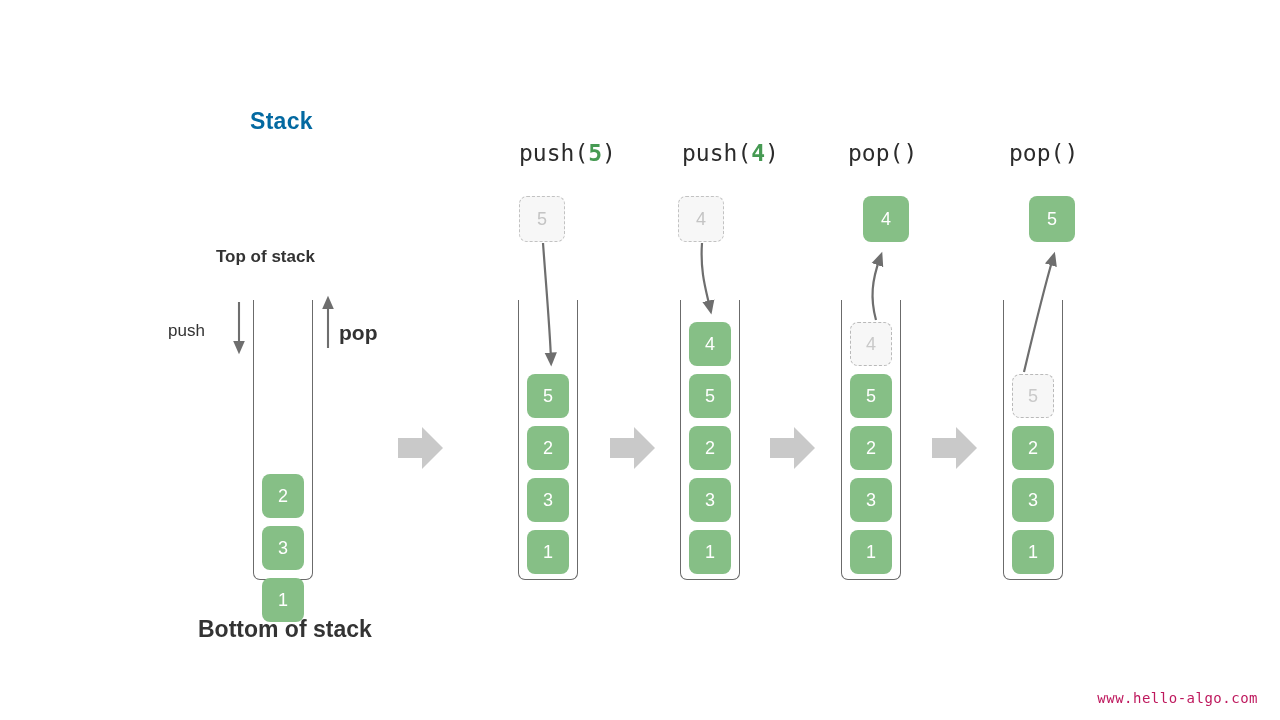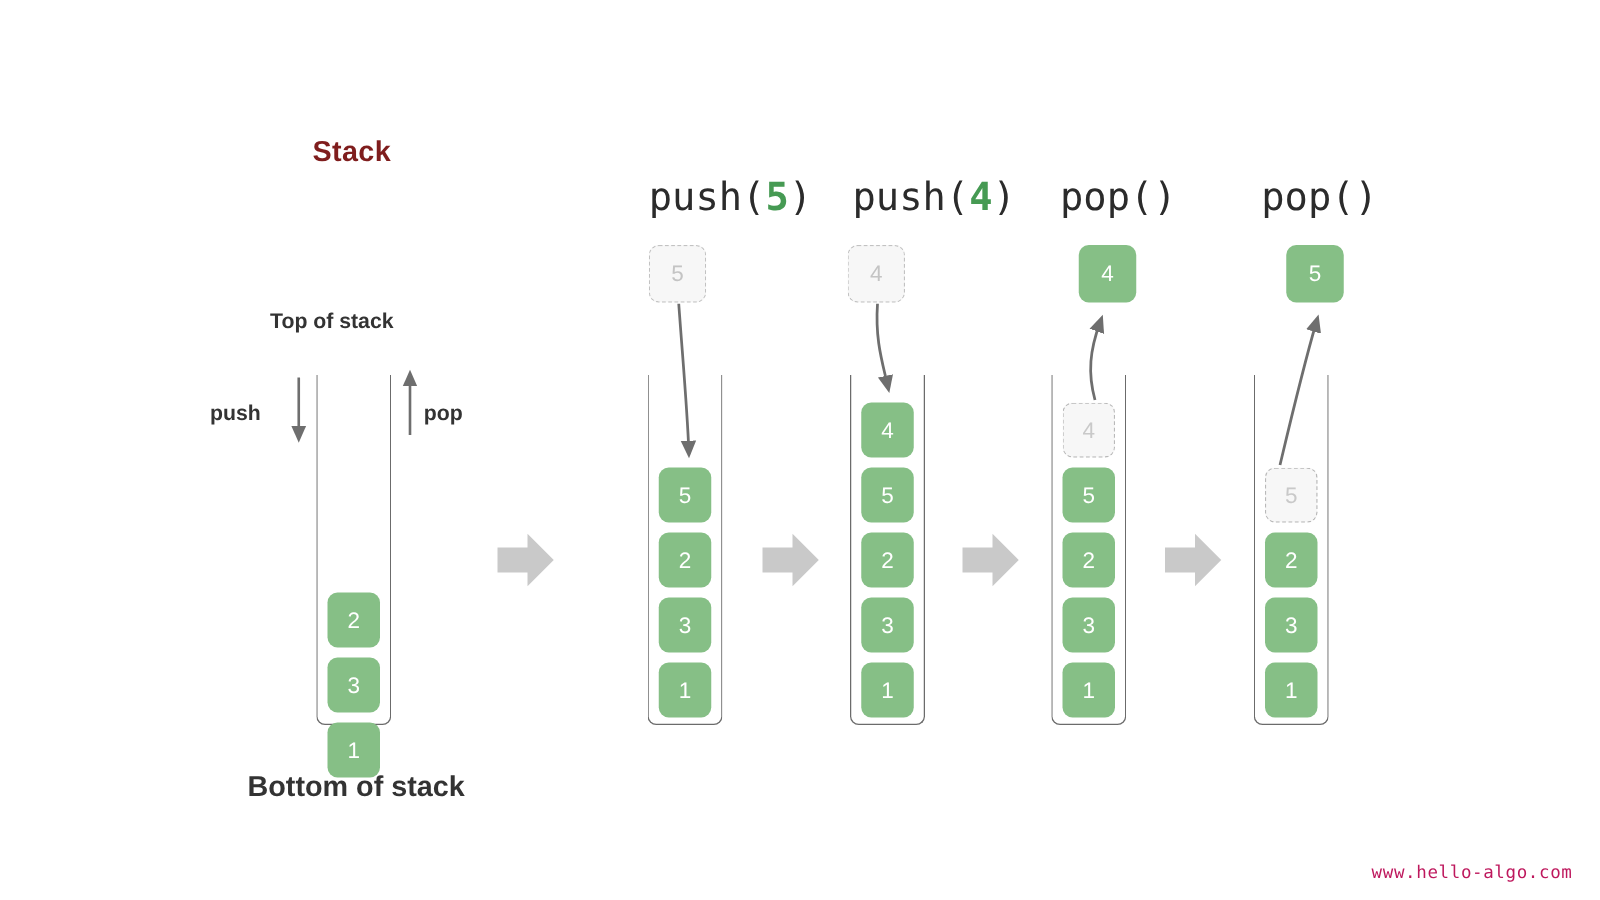--- a/index.html
+++ b/index.html
@@ -5,42 +5,42 @@
   html,body{margin:0;padding:0;}
   body{
     width:1280px;height:720px;background:#ffffff;position:relative;overflow:hidden;
     font-family:"Liberation Sans","DejaVu Sans",sans-serif;
   }
   .canvas{position:absolute;left:0;top:0;width:1280px;height:720px;}
 
   
   .title-stack{
     position:absolute;left:250px;top:108px;
-    font-size:23px;font-weight:bold;color:#7f1d1d;letter-spacing:0.3px;
+    font-size:23px;font-weight:bold;color:#0369a1;letter-spacing:0.3px;
   }
   .lbl-top{
     position:absolute;left:216px;top:247px;
     font-size:17px;font-weight:bold;color:#333333;
   }
   .lbl-bottom{
     position:absolute;left:198px;top:616px;
     font-size:23px;font-weight:bold;color:#333333;
   }
   .lbl-push{
     position:absolute;left:168px;top:321px;
-    font-size:17px;font-weight:bold;color:#333333;
+    font-size:17px;font-weight:normal;color:#333333;
   }
   .lbl-pop{
     position:absolute;left:339px;top:321px;
-    font-size:17px;font-weight:bold;color:#333333;text-align:center;
+    font-size:21px;font-weight:bold;color:#333333;text-align:center;
   }
   .op-title{
     position:absolute;top:140px;
     font-family:"DejaVu Sans Mono","Liberation Mono",monospace;
-    font-size:31px;color:#2b2b2b;white-space:nowrap;
+    font-size:23px;color:#2b2b2b;white-space:nowrap;
   }
   .op-title .arg{color:#469a53;font-weight:bold;}
   .watermark{
     position:absolute;right:22px;bottom:14px;
     font-family:"DejaVu Sans Mono","Liberation Mono",monospace;
     font-size:14px;color:#be185d;letter-spacing:0.5px;
   }
 
   
   .stack-wrap{position:absolute;}

